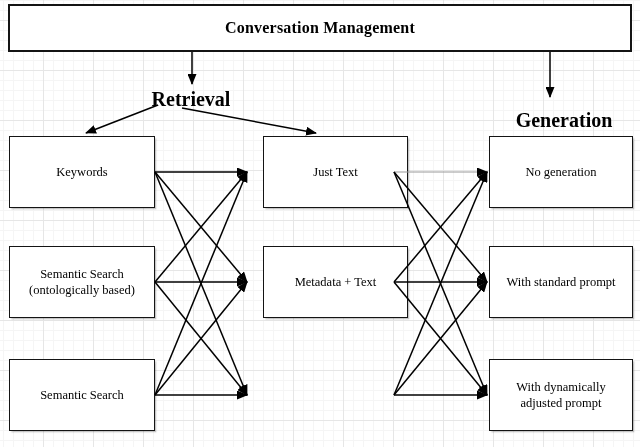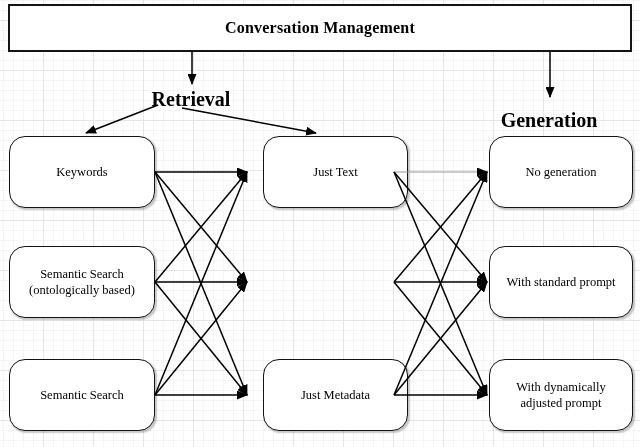--- a/index.html
+++ b/index.html
@@ -19,24 +19,24 @@
     position:absolute;left:8px;top:4px;width:624px;height:48px;
     background:#fff;border:2px solid #141414;box-sizing:border-box;
     display:flex;align-items:center;justify-content:center;
     font-weight:bold;font-size:16px;letter-spacing:.2px;
   }
   .seclabel{
     position:absolute;transform:translateX(-50%);
     font-weight:bold;font-size:20px;white-space:nowrap;
   }
   #lab-retrieval{left:191px;top:88px;}
-  #lab-generation{left:549px;top:109px;}
+  #lab-generation{left:564px;top:109px;}
   .node{
     position:absolute;box-sizing:border-box;background:#fff;
-    border:1.5px solid #141414;border-radius:16px;
+    border:1.5px solid #141414;border-radius:0;
     box-shadow:1.5px 1.5px 1.5px rgba(0,0,0,0.22);
     display:flex;flex-direction:column;align-items:center;justify-content:center;
     font-size:12.5px;line-height:16px;text-align:center;
   }
   .node .ln{white-space:nowrap;}
   .col-left{left:9px;width:146px;}
   .col-mid{left:263px;width:145px;}
   .col-right{left:489px;width:144px;}
   .row-1{top:136px;height:72px;}
   .row-2{top:246px;height:72px;}
@@ -64,22 +64,22 @@
     <span class="ln">(ontologically based)</span>
   </div>
   <div class="node col-left row-3">
     <span class="ln">Semantic Search</span>
   </div>
 
   <div class="node col-mid row-1">
     <span class="ln">Just Text</span>
     <span class="ln"></span>
   </div>
-  <div class="node col-mid row-3">
-    <span class="ln">Just Metadata</span>
+  <div class="node col-mid row-2">
+    <span class="ln">Metadata + Text</span>
     <span class="ln"></span>
   </div>
 
   <div class="node col-right row-1">
     <span class="ln">No generation</span>
     <span class="ln"></span>
   </div>
   <div class="node col-right row-2">
     <span class="ln">With standard prompt</span>
     <span class="ln"></span>

